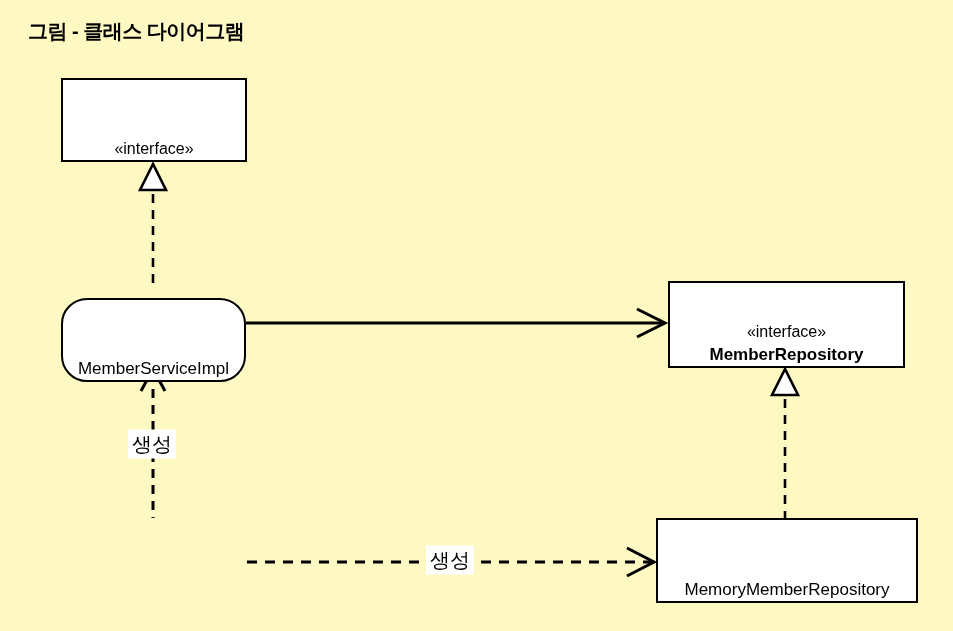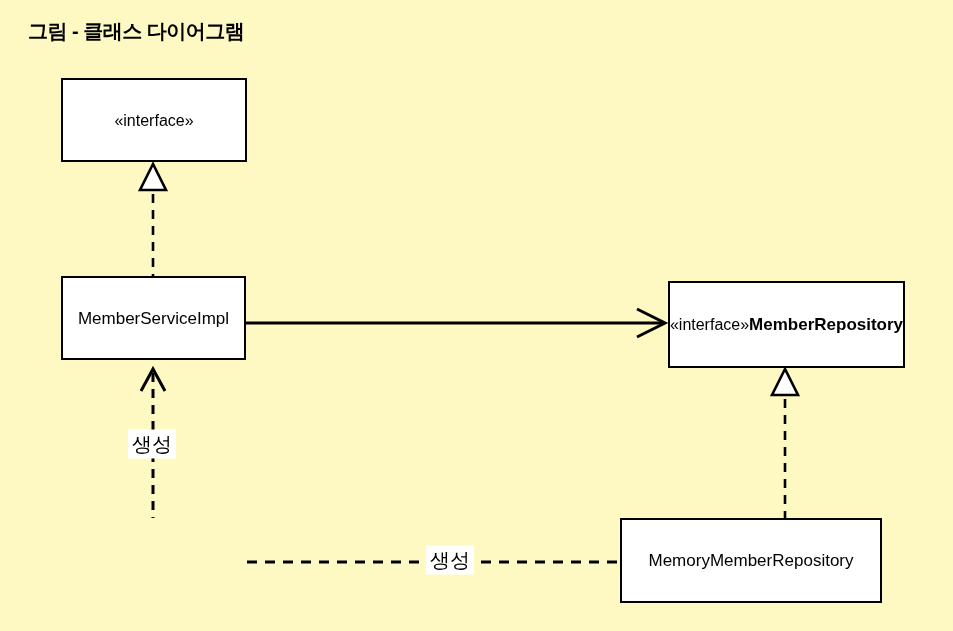--- a/index.html
+++ b/index.html
@@ -48,23 +48,23 @@
     stroke: #000000;
     stroke-width: 3;
     stroke-linecap: butt;
   }
   .node {
     position: absolute;
     box-sizing: border-box;
     border: 2px solid #000000;
     background: #ffffff;
     display: flex;
-    flex-direction: row;
+    flex-direction: column;
     align-items: center;
-    justify-content: center;
+    justify-content: flex-end;
     text-align: center;
   }
   .node .stereotype {
     font-size: 16px;
     font-weight: 400;
     line-height: 23px;
     white-space: nowrap;
   }
   .node .node-name {
     font-size: 17px;
@@ -117,31 +117,31 @@
     <g>
       <line class="edge-line dashed-h" x1="247" y1="562" x2="651" y2="562"></line>
       <polyline class="open-arrow" points="627,548 654,562 627,576"></polyline>
     </g>
   </svg>
 
   <div class="node interface" style="left:61px; top:78px; width:186px; height:84px;">
     <div class="stereotype">«interface»</div>
   </div>
 
-  <div class="node" style="left:61px; top:276px; width:185px; height:84px;">
+  <div class="node" style="left:61px; top:298px; width:185px; height:84px;border-radius:26px;">
     <div class="node-name">MemberServiceImpl</div>
   </div>
 
   <div class="node interface" style="left:668px; top:281px; width:237px; height:87px;">
     <div class="stereotype">«interface»</div>
     <div class="node-name">MemberRepository</div>
   </div>
 
 
-  <div class="node" style="left:620px; top:518px; width:262px; height:85px;">
+  <div class="node" style="left:656px; top:518px; width:262px; height:85px;">
     <div class="node-name">MemoryMemberRepository</div>
   </div>
 
   <div class="edge-label" style="left:152px; top:444px;">생성</div>
 
   <div class="edge-label" style="left:450px; top:560px;">생성</div>
 
 </div>
 
 </body></html>

